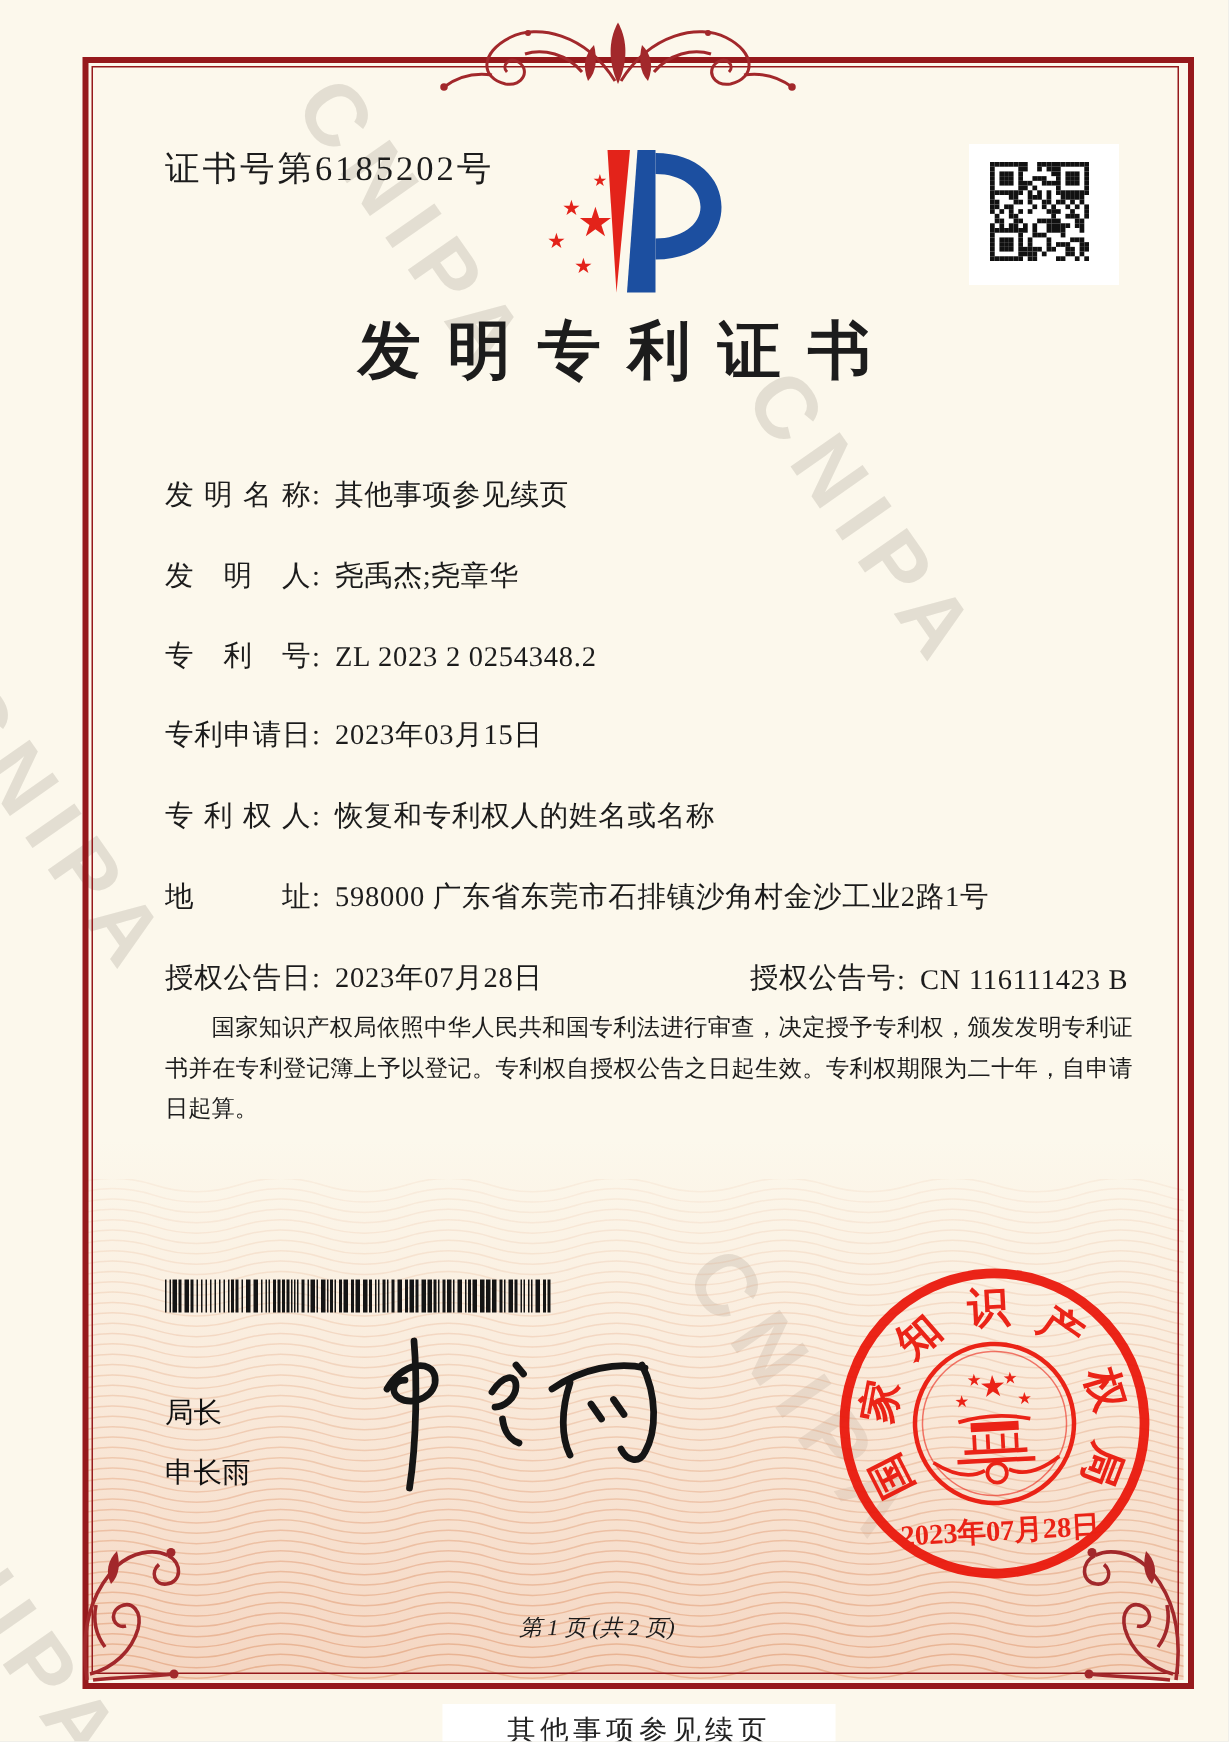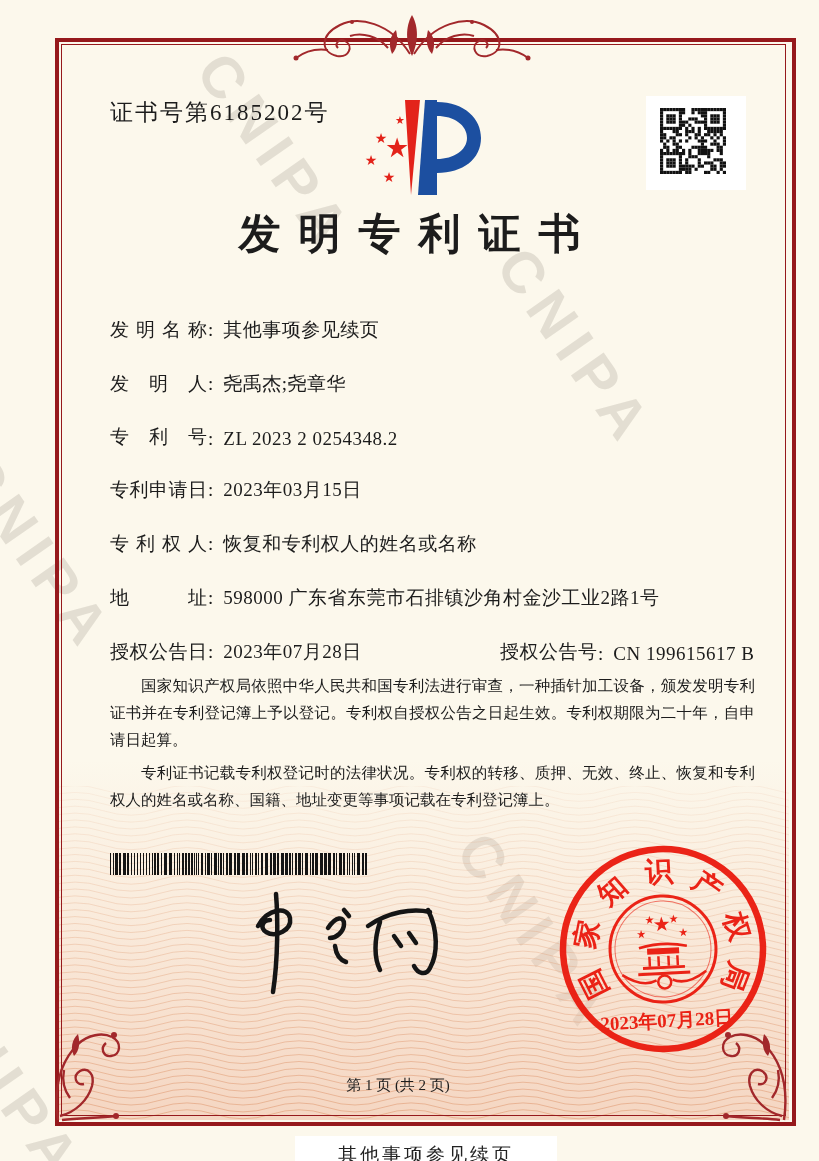--- a/index.html
+++ b/index.html
@@ -28,21 +28,21 @@
   .f2{position:absolute;left:390px;top:0;}
   .paras{position:absolute;left:110px;top:672px;width:645px;z-index:5;font-size:15.5px;line-height:27px;
          text-align:justify;}
   .paras p{margin:0 0 6px 0;text-indent:2em;}
   #barcode{position:absolute;left:110px;top:853px;width:262px;height:22px;z-index:5;font-size:0;}
   #barcode i{display:inline-block;height:22px;background:#141414;}
   .signer{position:absolute;left:110px;top:923px;z-index:5;
           font-family:"Liberation Sans","DejaVu Sans",sans-serif;font-size:19px;line-height:40px;color:#111;}
   #sig{position:absolute;left:232px;top:888px;z-index:5;}
   #seal{position:absolute;left:556px;top:842px;z-index:6;}
-  .pageno{position:absolute;left:0;top:1076px;width:796px;text-align:center;font-size:15px;z-index:5;}
+  .pageno{position:absolute;left:0;top:1076px;width:796px;text-align:center;font-size:15px;z-index:5;font-style:italic;}
   .contbox{position:absolute;left:295px;top:1121px;width:262px;height:30px;background:#ffffff;z-index:7;
            text-align:center;line-height:38px;font-size:19px;letter-spacing:3px;color:#222;margin-top:15px;}
 </style>
 </head>
 <body>
 
 <div class="page">
 
   <div class="wm" style="left:150px;top:150px;">CNIPA</div>
   <div class="wm" style="left:450px;top:345px;">CNIPA</div>
@@ -472,31 +472,34 @@
         <span>告</span>
         <span>日</span>
       </span><span class="colon">:</span><span class="fval">2023年07月28日</span>
     <span class="f2">
       <span class="jlabel">
           <span>授</span>
           <span>权</span>
           <span>公</span>
           <span>告</span>
           <span>号</span>
-        </span><span class="colon">:</span><span class="fval">CN 199615617 B</span>
+        </span><span class="colon">:</span><span class="fval">CN 116111423 B</span>
     </span>
   </div>
 
   <div class="paras">
-    <p>国家知识产权局依照中华人民共和国专利法进行审查，一种插针加工设备，颁发发明专利证书并在专利登记簿上予以登记。专利权自授权公告之日起生效。专利权期限为二十年，自申请日起算。</p>
-    <p>专利证书记载专利权登记时的法律状况。专利权的转移、质押、无效、终止、恢复和专利权人的姓名或名称、国籍、地址变更等事项记载在专利登记簿上。</p>
+    <p>国家知识产权局依照中华人民共和国专利法进行审查，决定授予专利权，颁发发明专利证书并在专利登记簿上予以登记。专利权自授权公告之日起生效。专利权期限为二十年，自申请日起算。</p>
   </div>
 
   <div id="barcode"><i style="width: 1px; margin-right: 2px;"></i><i style="width: 1px; margin-right: 1px;"></i><i style="width: 3px; margin-right: 1px;"></i><i style="width: 2px; margin-right: 2px;"></i><i style="width: 3px; margin-right: 1px;"></i><i style="width: 2px; margin-right: 2px;"></i><i style="width: 1px; margin-right: 2px;"></i><i style="width: 1px; margin-right: 2px;"></i><i style="width: 1px; margin-right: 2px;"></i><i style="width: 1px; margin-right: 2px;"></i><i style="width: 1px; margin-right: 2px;"></i><i style="width: 1px; margin-right: 2px;"></i><i style="width: 1px; margin-right: 2px;"></i><i style="width: 1px; margin-right: 1px;"></i><i style="width: 2px; margin-right: 1px;"></i><i style="width: 2px; margin-right: 2px;"></i><i style="width: 1px; margin-right: 2px;"></i><i style="width: 3px; margin-right: 2px;"></i><i style="width: 3px; margin-right: 2px;"></i><i style="width: 1px; margin-right: 2px;"></i><i style="width: 1px; margin-right: 1px;"></i><i style="width: 1px; margin-right: 2px;"></i><i style="width: 2px; margin-right: 1px;"></i><i style="width: 2px; margin-right: 1px;"></i><i style="width: 2px; margin-right: 1px;"></i><i style="width: 2px; margin-right: 1px;"></i><i style="width: 1px; margin-right: 1px;"></i><i style="width: 1px; margin-right: 1px;"></i><i style="width: 1px; margin-right: 2px;"></i><i style="width: 2px; margin-right: 2px;"></i><i style="width: 1px; margin-right: 1px;"></i><i style="width: 3px; margin-right: 1px;"></i><i style="width: 1px; margin-right: 2px;"></i><i style="width: 3px; margin-right: 1px;"></i><i style="width: 1px; margin-right: 1px;"></i><i style="width: 2px; margin-right: 1px;"></i><i style="width: 1px; margin-right: 2px;"></i><i style="width: 2px; margin-right: 1px;"></i><i style="width: 3px; margin-right: 2px;"></i><i style="width: 2px; margin-right: 1px;"></i><i style="width: 3px; margin-right: 2px;"></i><i style="width: 3px; margin-right: 1px;"></i><i style="width: 2px; margin-right: 2px;"></i><i style="width: 1px; margin-right: 1px;"></i><i style="width: 1px; margin-right: 2px;"></i><i style="width: 2px; margin-right: 1px;"></i><i style="width: 1px; margin-right: 2px;"></i><i style="width: 2px; margin-right: 2px;"></i><i style="width: 3px; margin-right: 2px;"></i><i style="width: 2px; margin-right: 1px;"></i><i style="width: 3px; margin-right: 1px;"></i><i style="width: 2px; margin-right: 2px;"></i><i style="width: 3px; margin-right: 1px;"></i><i style="width: 3px; margin-right: 1px;"></i><i style="width: 2px; margin-right: 1px;"></i><i style="width: 1px; margin-right: 2px;"></i><i style="width: 2px; margin-right: 1px;"></i><i style="width: 3px; margin-right: 1px;"></i><i style="width: 1px; margin-right: 2px;"></i><i style="width: 3px; margin-right: 2px;"></i><i style="width: 1px; margin-right: 1px;"></i><i style="width: 2px; margin-right: 1px;"></i><i style="width: 3px; margin-right: 2px;"></i><i style="width: 3px; margin-right: 1px;"></i><i style="width: 3px; margin-right: 1px;"></i><i style="width: 3px; margin-right: 2px;"></i><i style="width: 2px; margin-right: 1px;"></i><i style="width: 1px; margin-right: 2px;"></i><i style="width: 3px; margin-right: 1px;"></i><i style="width: 2px; margin-right: 2px;"></i><i style="width: 1px; margin-right: 1px;"></i><i style="width: 1px; margin-right: 2px;"></i><i style="width: 1px; margin-right: 1px;"></i><i style="width: 1px; margin-right: 2px;"></i><i style="width: 3px; margin-right: 2px;"></i><i style="width: 2px; margin-right: 1px;"></i><i style="width: 2px; margin-right: 2px;"></i></div>
 
+  <div class="signer">
+    <div>局长</div>
+    <div>申长雨</div>
+  </div>
 
   <svg id="sig" width="220" height="110" viewBox="0 0 220 110">
     <g stroke="#151515" stroke-width="4.5" fill="none" stroke-linecap="round" stroke-linejoin="round">
       <path d="M26,38 C36,20 56,18 58,30 C60,42 44,50 34,44 C28,40 30,32 38,32"></path>
       <path d="M44,6 C46,30 46,72 41,104"></path>
       <path d="M96,40 C104,28 112,28 112,36 C112,44 104,50 98,50"></path>
       <path d="M103,58 C104,66 108,72 114,74"></path>
       <path d="M112,22 L117,28"></path>
       <path d="M136,38 C156,24 180,20 198,24"></path>
       <path d="M148,34 C142,52 142,70 148,82"></path>

